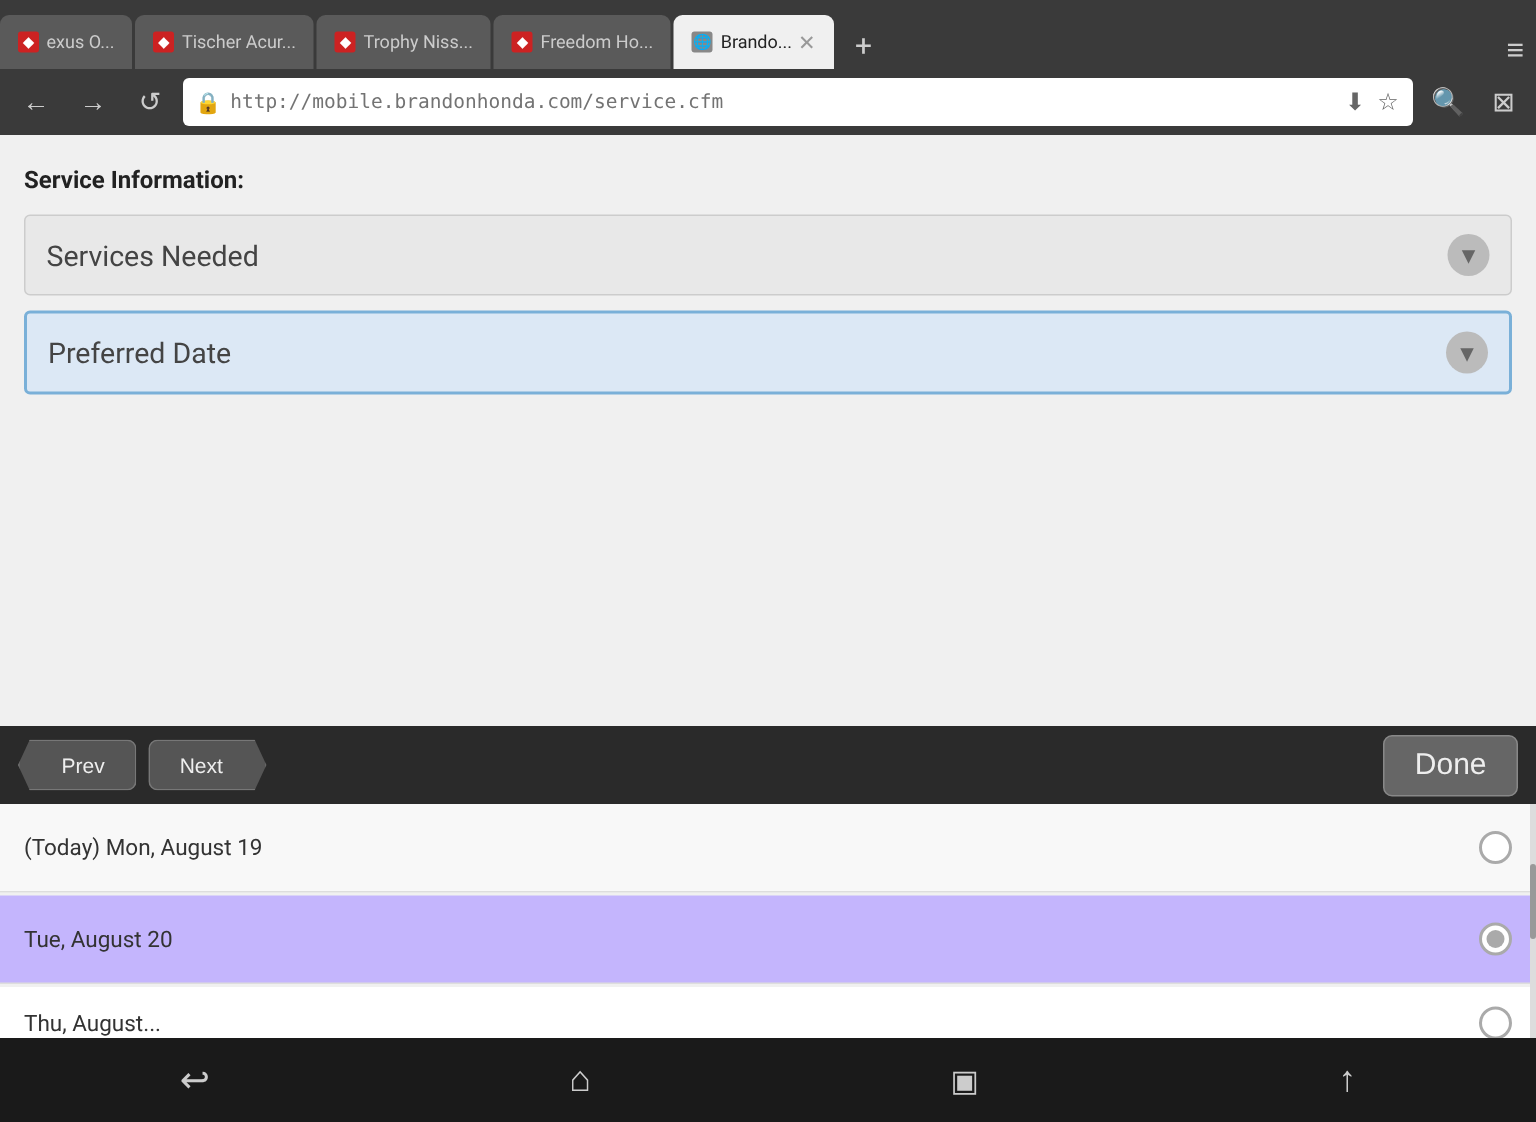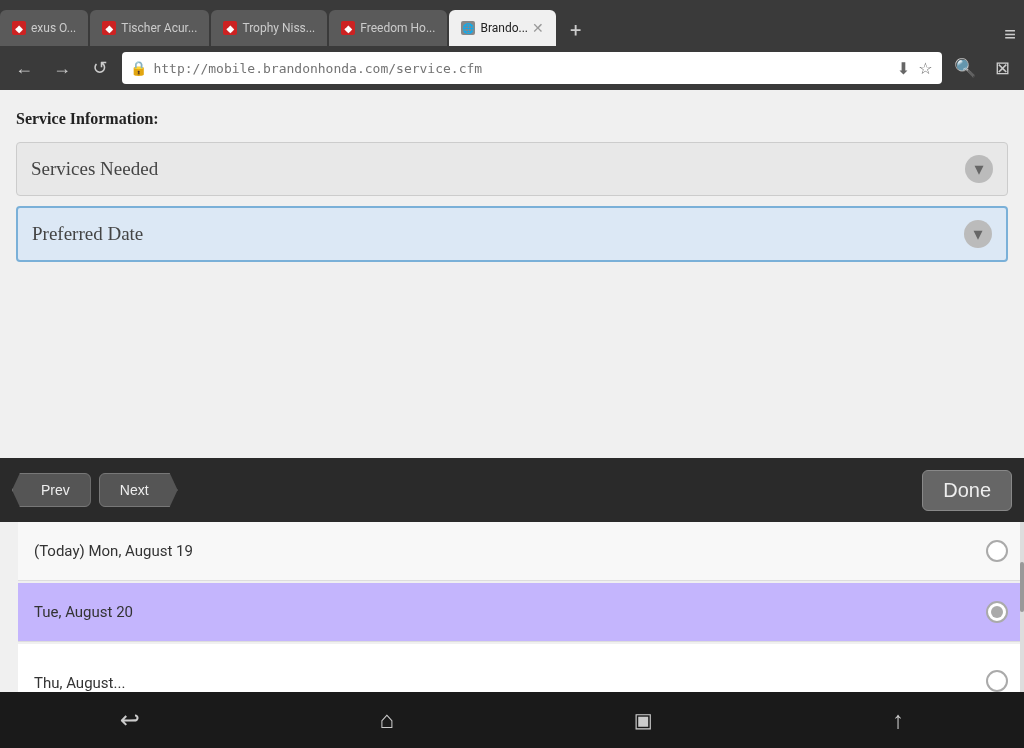--- a/index.html
+++ b/index.html
@@ -137,21 +137,20 @@
       font-size: 18px;
       cursor: pointer;
       padding: 4px 6px;
     }
 
     
     .page-content {
       background: #f0f0f0;
       padding: 20px 16px 0 16px;
       flex: 1;
-      font-family: Liberation Serif, serif;
     }
 
     .section-title {
       font-size: 16px;
       font-weight: bold;
       color: #222;
       margin-bottom: 14px;
     }
 
     .dropdown-row {
@@ -186,21 +185,21 @@
       justify-content: center;
     }
 
     
     .toolbar {
       background: #2a2a2a;
       display: flex;
       align-items: center;
       padding: 8px 12px;
       gap: 8px;
-      height: 64px;
+      height: 52px;
     }
     .tool-btn {
       background: #555;
       border: 1px solid #777;
       color: #eee;
       font-size: 14px;
       padding: 8px 20px;
       border-radius: 6px;
       cursor: pointer;
       font-family: Arial, sans-serif;
@@ -224,21 +223,21 @@
       background: #666;
       border: 1px solid #888;
       color: #eee;
       font-size: 20px;
       padding: 8px 20px;
       border-radius: 6px;
       cursor: pointer;
     }
 
     
-    .date-list { background: #f0f0f0; margin-left: 18px; }
+    .date-list { background: #f0f0f0; }
     .date-item {
       display: flex;
       align-items: center;
       justify-content: space-between;
       padding: 18px 16px;
       border-bottom: 1px solid #ddd;
       background: #c4b5fd;
       margin-bottom: 2px;
       cursor: pointer;
     }
@@ -262,25 +261,25 @@
       content: '';
       width: 12px;
       height: 12px;
       border-radius: 50%;
       background: #aaa;
     }
 
     
     .date-item-partial {
       display: flex;
-      align-items: flex-end;
+      align-items: center;
       justify-content: space-between;
       padding: 14px 16px 0 16px;
       background: white;
-      height: 48px;
+      height: 34px;
       overflow: hidden;
       cursor: pointer;
     }
 
     
     .android-nav {
       position: fixed;
       bottom: 0;
       left: 0;
       width: 1024px;

